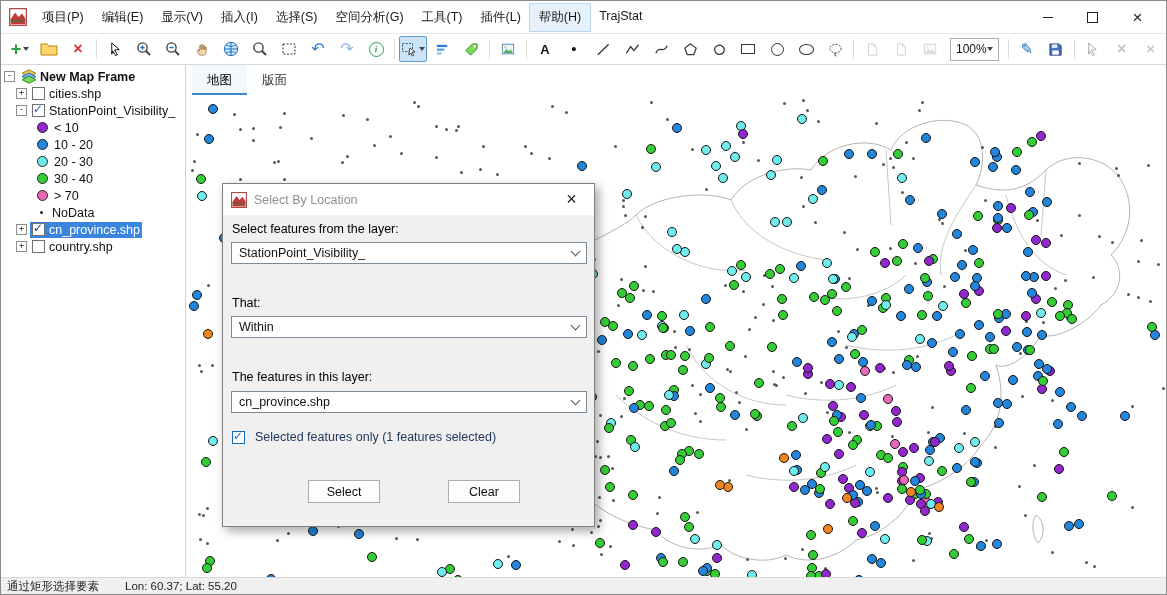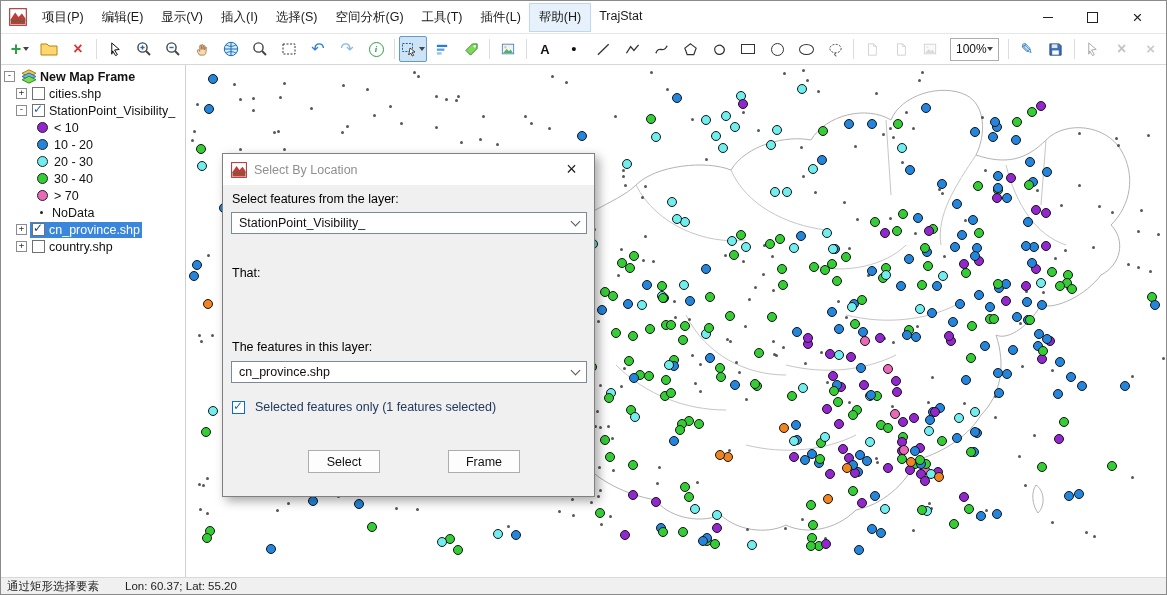--- a/index.html
+++ b/index.html
@@ -381,20 +381,24 @@
           <span class="ind"></span>
           <span class="exp">+</span>
           <span class="selwrap">
             <span class="cb"></span>
             <span>country.shp</span>
           </span>
         </div>
       </aside>
 
     <div class="main">
+      <div class="tabbar" id="tabbar">
+          <div class="tab active">地图</div>
+          <div class="tab">版面</div>
+        </div>
 
       <div class="map" id="map-canvas">
         <svg class="outline" width="983" height="487" viewBox="0 0 983 487">
           <g fill="none" stroke="#b3b3b3" stroke-width="1">
             <path d="M 300 255 C 310 200 340 185 360 190 C 380 150 430 140 450 120 C 470 100 520 95 545 105 C 560 80 600 70 625 75 C 640 50 680 40 705 55 C 715 30 755 18 780 30 C 800 40 800 70 790 90 C 820 100 840 95 860 75 C 880 55 920 60 935 85 C 950 110 945 140 925 160 C 940 175 935 200 915 210 C 900 230 870 245 855 240 C 840 265 820 275 810 270 C 820 300 815 330 795 350 C 780 375 750 390 730 395 C 720 420 695 440 670 445 C 650 465 620 470 600 460 C 580 470 550 465 535 450 C 510 460 480 450 470 435 C 440 430 410 415 395 395 C 365 380 340 355 330 330 C 305 310 295 280 300 255 Z"></path>
             <path d="M 850 420 C 858 425 860 440 852 448 C 846 440 845 427 850 420 Z"></path>
           </g>
           <g fill="none" stroke="#c6c6c6" stroke-width="1">
             <path d="M 450 120 C 470 160 520 180 560 175"></path>
             <path d="M 545 105 C 560 140 600 160 640 165"></path>
@@ -1100,34 +1104,38 @@
               </div>
           </div>
 
           <div class="dlg-label lbl1">Select features from the layer:</div>
           <div class="combo cmb1">
             <span>StationPoint_Visibility_</span>
             <span class="chev"></span>
           </div>
 
           <div class="dlg-label lbl2">That:</div>
+          <div class="combo cmb2">
+            <span>Within</span>
+            <span class="chev"></span>
+          </div>
 
           <div class="dlg-label lbl3">The features in this layer:</div>
           <div class="combo cmb3">
             <span>cn_province.shp</span>
             <span class="chev"></span>
           </div>
 
           <div class="chkrow">
             <span class="cb ck"></span>
             <span class="chk-label">Selected features only (1 features selected)</span>
           </div>
 
           <div class="dlg-btn btn-select">Select</div>
-          <div class="dlg-btn btn-clear">Frame</div>
+          <div class="dlg-btn btn-clear">Clear</div>
         </div>
       </div>
     </div>
   </div>
 
   <div class="statusbar">
     <span>通过矩形选择要素</span>
     <span class="sb-coords">Lon: 60.37; Lat: 55.20</span>
   </div>
 </div>

